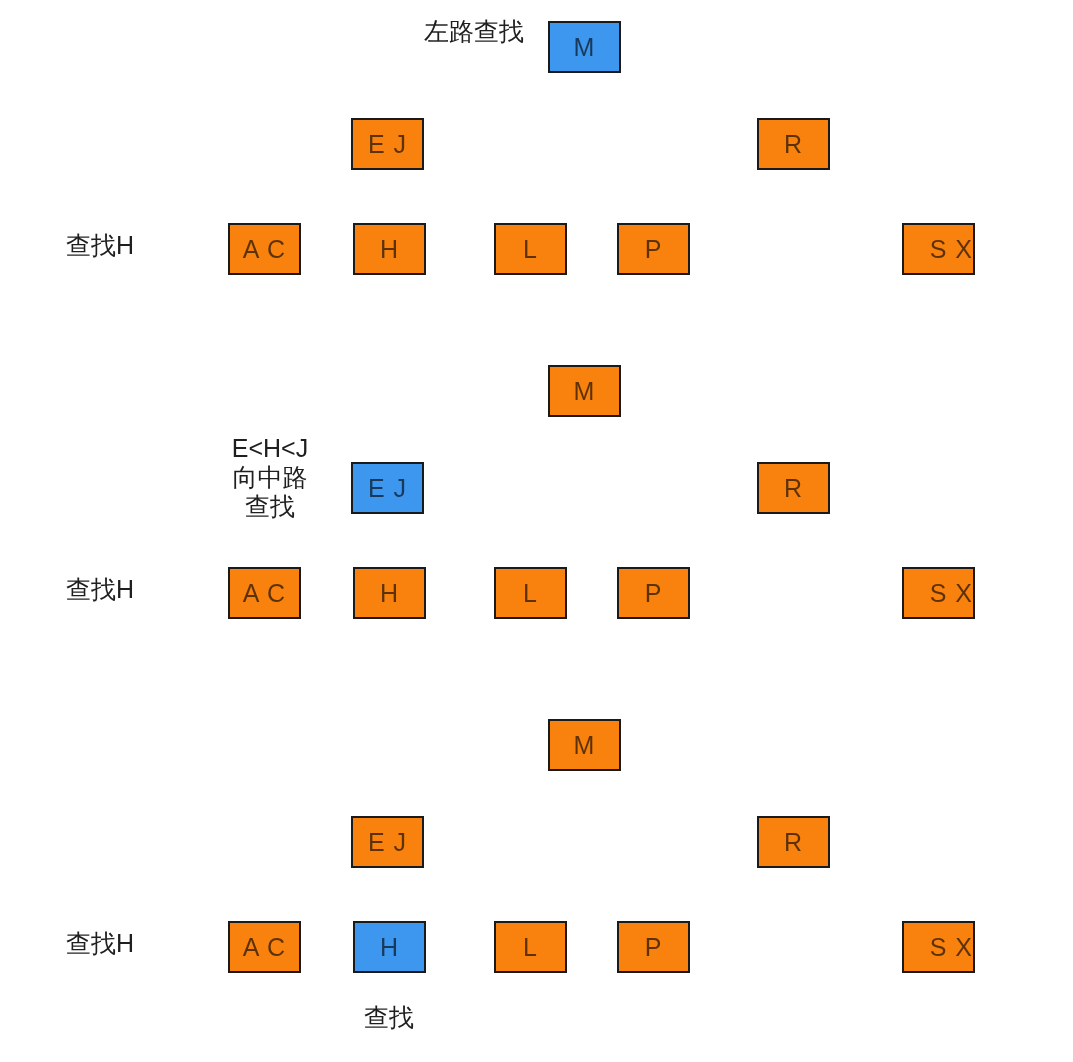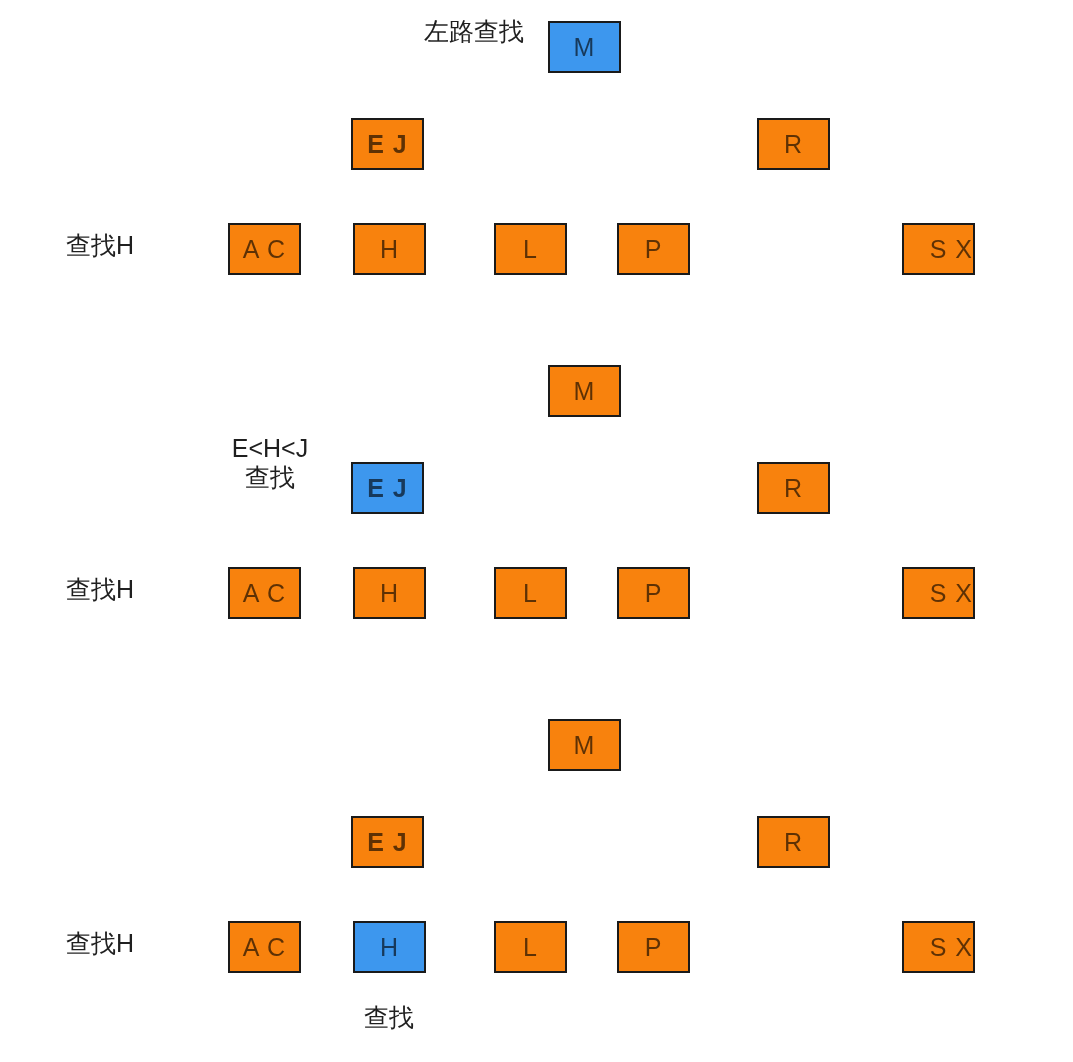--- a/index.html
+++ b/index.html
@@ -46,21 +46,21 @@
     display:flex;
     align-items:center;
     justify-content:center;
     font-size:25px;
     letter-spacing:1px;
     color:rgba(0,0,0,0.62);
   }
   .node.orange{background:var(--node-orange);}
   .node.blue{background:var(--node-blue);}
   .pos-M {left:548px;top:21px;}
-  .pos-EJ{left:351px;top:118px;font-weight:bold;}
+  .pos-EJ{left:351px;top:118px;}
   .pos-R {left:757px;top:118px;}
   .pos-AC{left:212px;top:223px;margin-left:16px;}
   .pos-H {left:353px;top:223px;}
   .pos-L {left:494px;top:223px;}
   .pos-P {left:617px;top:223px;}
   .pos-SX{left:902px;top:223px;justify-content:flex-end;}
   .note{
     position:absolute;
     width:240px;
     text-align:center;
@@ -145,20 +145,21 @@
       </div>
   </section>
 
   <section class="tree t2">
     <svg class="edges" viewBox="0 0 1073 340" aria-hidden="true">
         <use href="#edges-g"></use>
       </svg>
     <div class="step-label">查找H</div>
     <div class="note">
       <div>E&lt;H&lt;J</div>
+      <div>向中路</div>
       <div>查找</div>
     </div>
     <div class="node pos-M orange">
         <span>M</span>
       </div>
     <div class="node pos-EJ blue">
         <span>E J</span>
       </div>
     <div class="node pos-R orange">
         <span>R</span>

